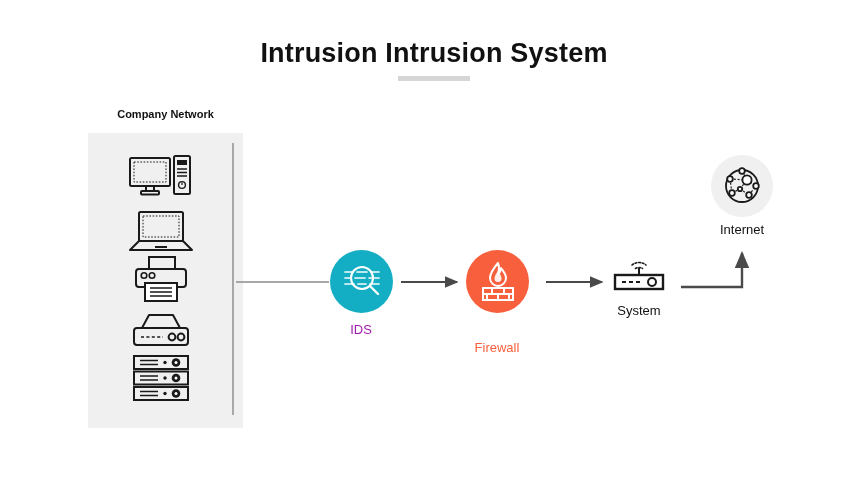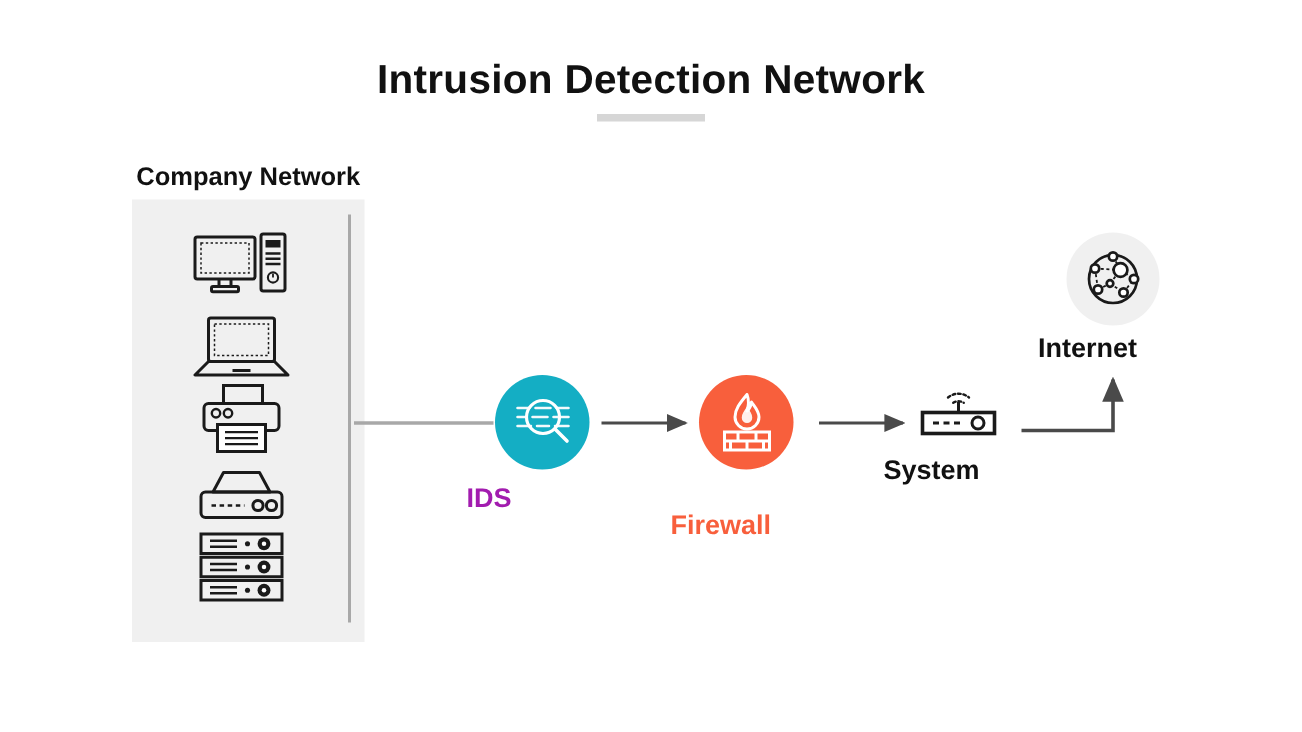--- a/index.html
+++ b/index.html
@@ -43,21 +43,21 @@
     background: #d6d6d6;
   }
 
   
   #net-label {
     position: absolute;
     left: 88px;
     top: 108px;
     width: 155px;
     text-align: center;
-    font-size: 17px;
+    font-size: 11px;
     font-weight: bold;
     color: #111111;
   }
   #net-panel {
     position: absolute;
     left: 88px;
     top: 133px;
     width: 155px;
     height: 295px;
     background: #f0f0f0;
@@ -100,41 +100,41 @@
     width: 63px; height: 63px;
     background: #f85f3c;
   }
   #inet-circle {
     left: 711px; top: 155px;
     width: 62px; height: 62px;
     background: #f0f0f0;
   }
   .node-label {
     position: absolute;
-    text-align: left;
-    font-size: 18px;
-    font-weight: bold;
+    text-align: center;
+    font-size: 13px;
+    font-weight: normal;
   }
   #ids-label  { left: 311px; top: 322px; width: 100px; color: #a21caf; }
   #fw-label   { left: 447px; top: 340px; width: 100px; color: #f85f3c; }
   #router-label { left: 589px; top: 303px; width: 100px; color: #111111; }
   #inet-label { left: 692px; top: 222px; width: 100px; color: #111111; }
 
   #router-icon {
     position: absolute;
     left: 611px; top: 253px;
     width: 56px; height: 40px;
   }
 </style>
 </head>
 <body>
 
 <div id="canvas">
 
-  <div id="title">Intrusion Detection Network</div>
+  <div id="title">Intrusion Intrusion System</div>
   <div id="title-rule"></div>
 
   <div id="net-label">Company Network</div>
   <div id="net-panel"></div>
   <div id="net-divider"></div>
 
   <svg class="dev" id="dev-0" viewBox="0 0 66 48">
     <rect x="2" y="6" width="40" height="28" rx="1.5" fill="none" stroke="#1a1a1a" stroke-width="2"></rect>
     <rect x="6" y="10" width="32" height="20" fill="none" stroke="#1a1a1a" stroke-width="1" stroke-dasharray="1.6 1.6"></rect>
     <path d="M18 34 L18 39 M26 34 L26 39" stroke="#1a1a1a" stroke-width="2"></path>

